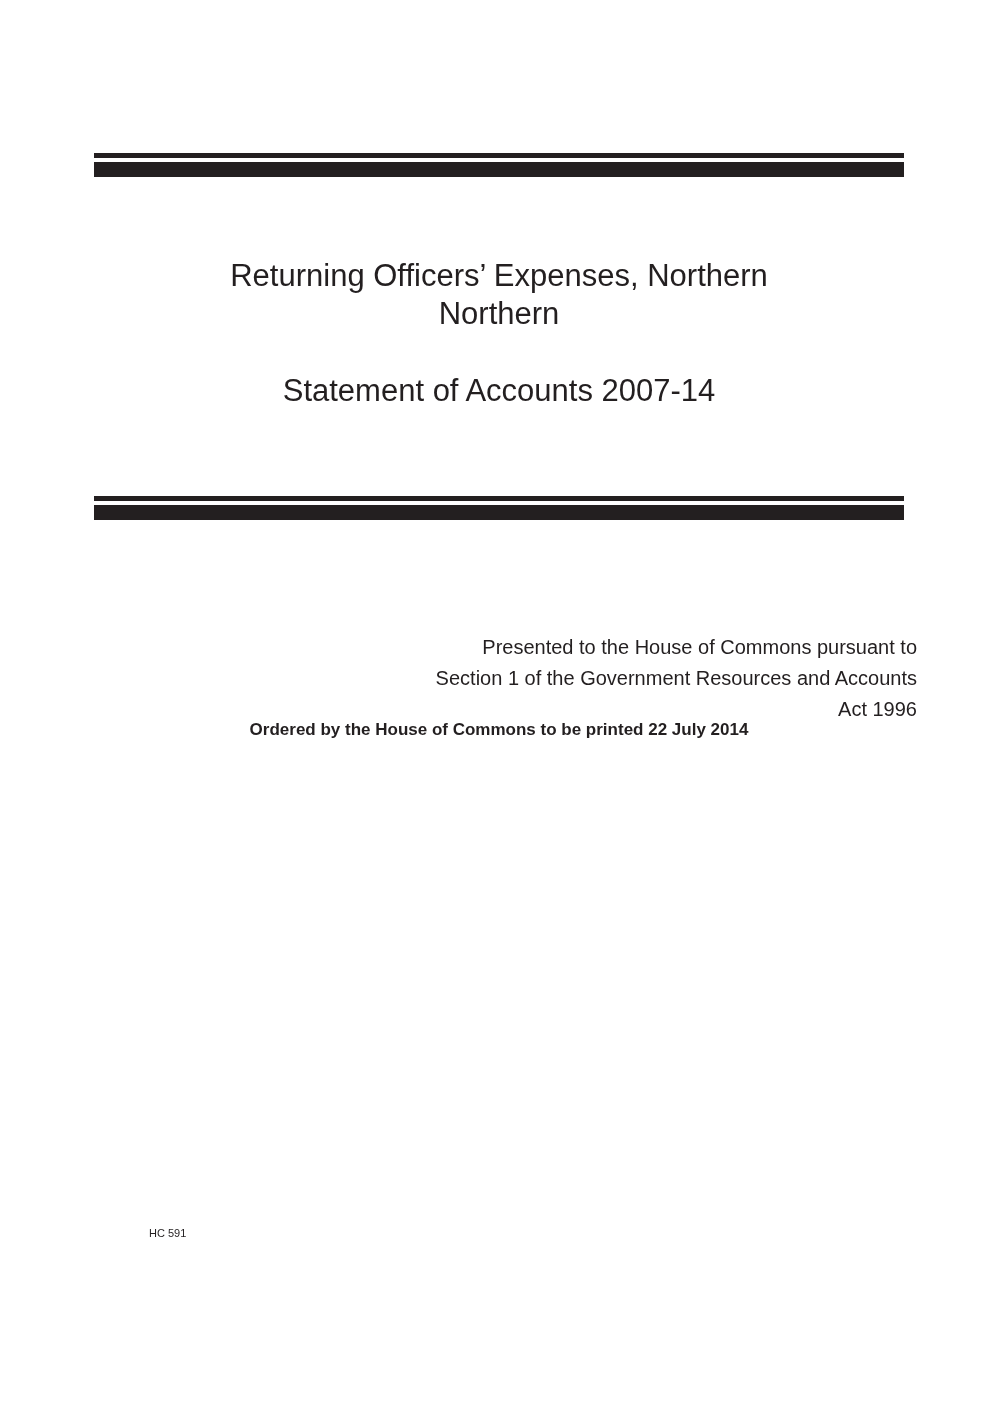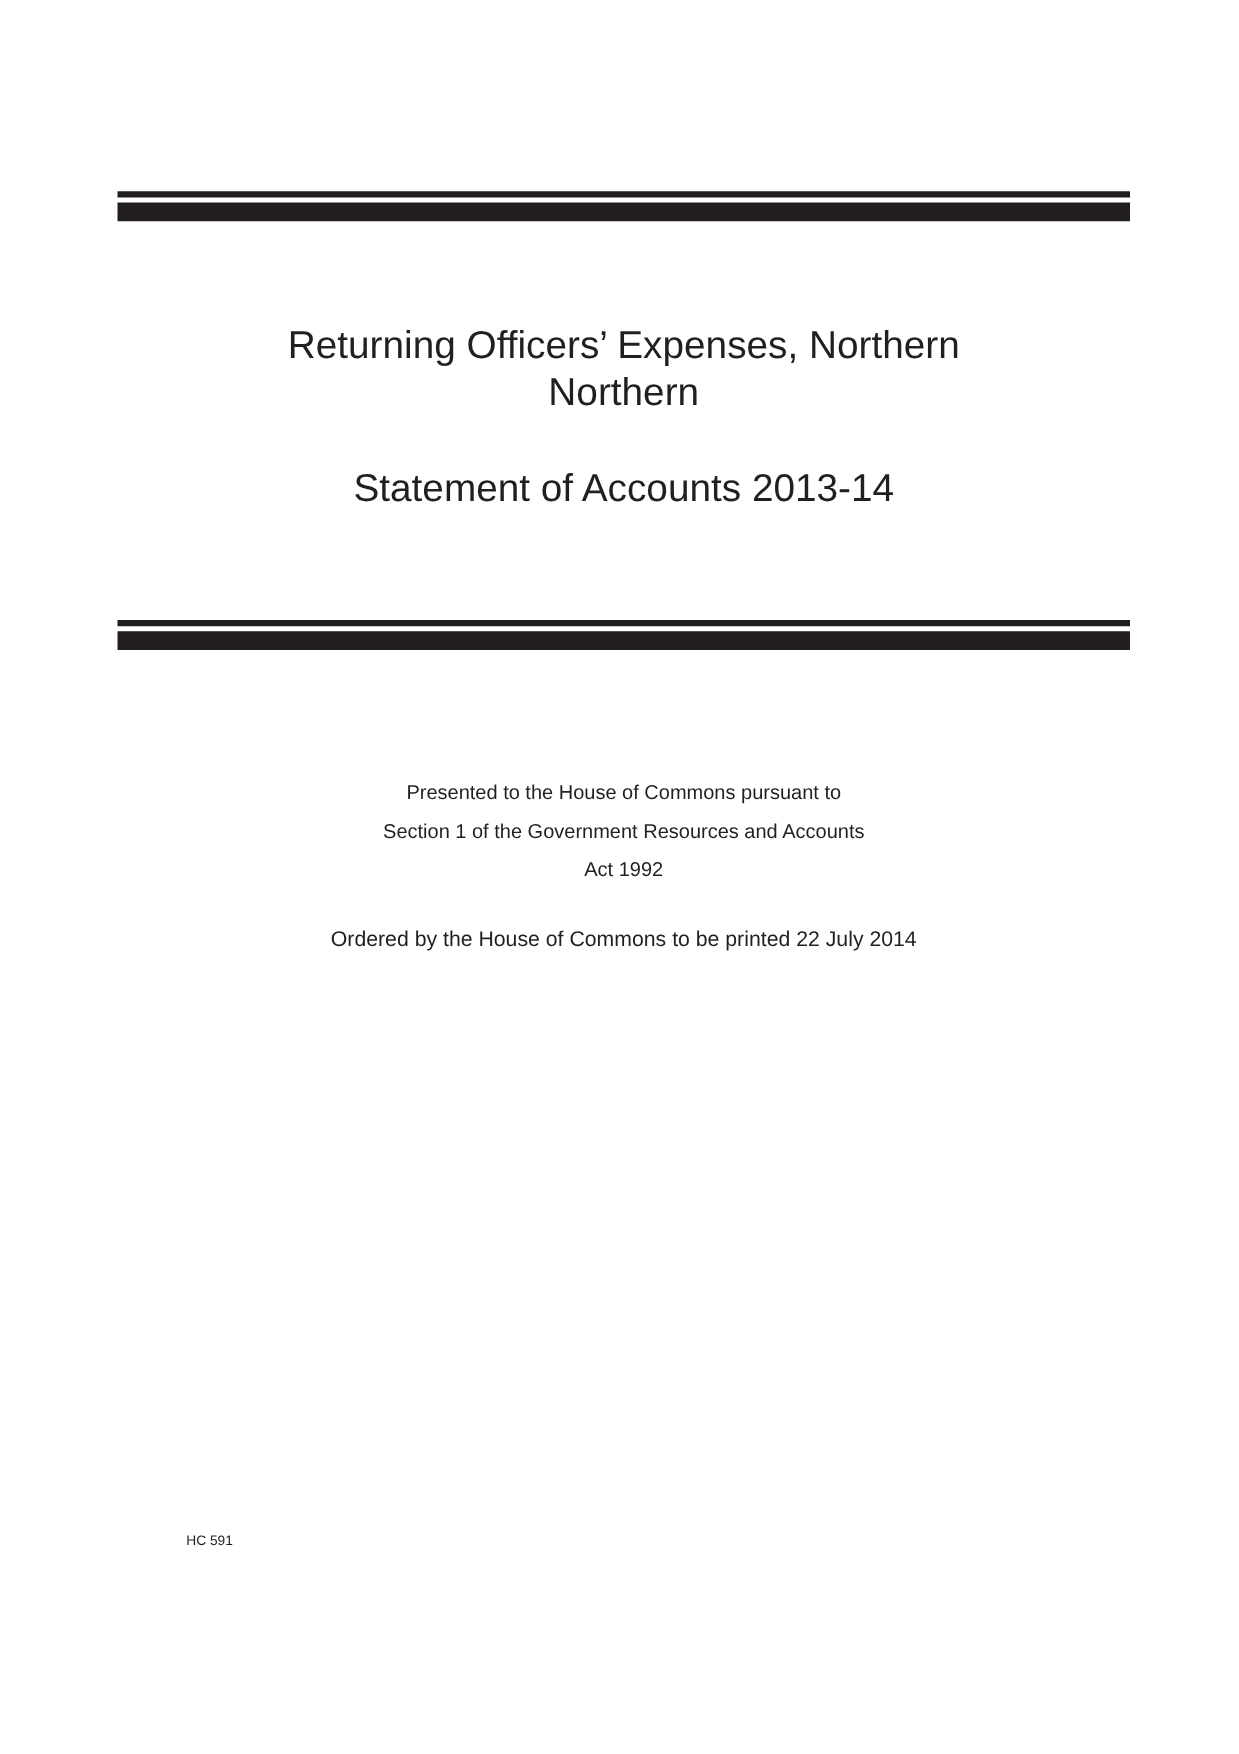--- a/index.html
+++ b/index.html
@@ -2,43 +2,43 @@
 <html><head>
   <meta charset="utf-8">
   <style>
     html, body { margin: 0; padding: 0; background: #ffffff; }
     body { width: 991px; height: 1403px; position: relative; overflow: hidden;
            font-family: "Liberation Sans", sans-serif; color: #231f20; }
     .rule-thin { position: absolute; left: 94px; width: 810px; height: 5px; background: #231f20; }
     .rule-thick { position: absolute; left: 94px; width: 810px; height: 15px; background: #231f20; }
     .title { position: absolute; left: 94px; width: 810px; text-align: center;
              font-weight: normal; font-size: 31px; line-height: 38px; margin: 0; }
-    .presented { position: absolute; left: 94px; width: 810px; text-align: center;
-                 font-size: 16px; line-height: 31px; margin: 0; }
+    .presented { position: absolute; left: 94px; width: 810px; text-align: right;
+                 font-size: 20px; line-height: 31px; margin: 13px; }
     .ordered { position: absolute; left: 94px; width: 810px; text-align: center;
                font-size: 17px; line-height: 20px; margin: 0; }
     .hc { position: absolute; left: 149px; top: 1224px; font-size: 11px; line-height: 18px; }
   </style>
 </head>
 <body>
 
 <div class="rule-thin" style="top:153px;"></div>
 <div class="rule-thick" style="top:162px;"></div>
 
 <h1 class="title" style="top:257px;">
   <span>Returning Officers’ Expenses, Northern</span><br>
   <span>Northern</span>
 </h1>
 
-<h2 class="title" style="top:372px;">Statement of Accounts 2013-14</h2>
+<h2 class="title" style="top:372px;">Statement of Accounts 2007-14</h2>
 
 <div class="rule-thin" style="top:496px;"></div>
 <div class="rule-thick" style="top:505px;"></div>
 
 <p class="presented" style="top:619px;">
   <span>Presented to the House of Commons pursuant to</span><br>
   <span>Section 1 of the Government Resources and Accounts</span><br>
-  <span>Act 1992</span>
+  <span>Act 1996</span>
 </p>
 
-<p class="ordered" style="top:742px;">Ordered by the House of Commons to be printed 22 July 2014</p>
+<p class="ordered" style="top:720px;font-weight:bold;">Ordered by the House of Commons to be printed 22 July 2014</p>
 
 <div class="hc">HC 591</div>
 
 </body></html>

